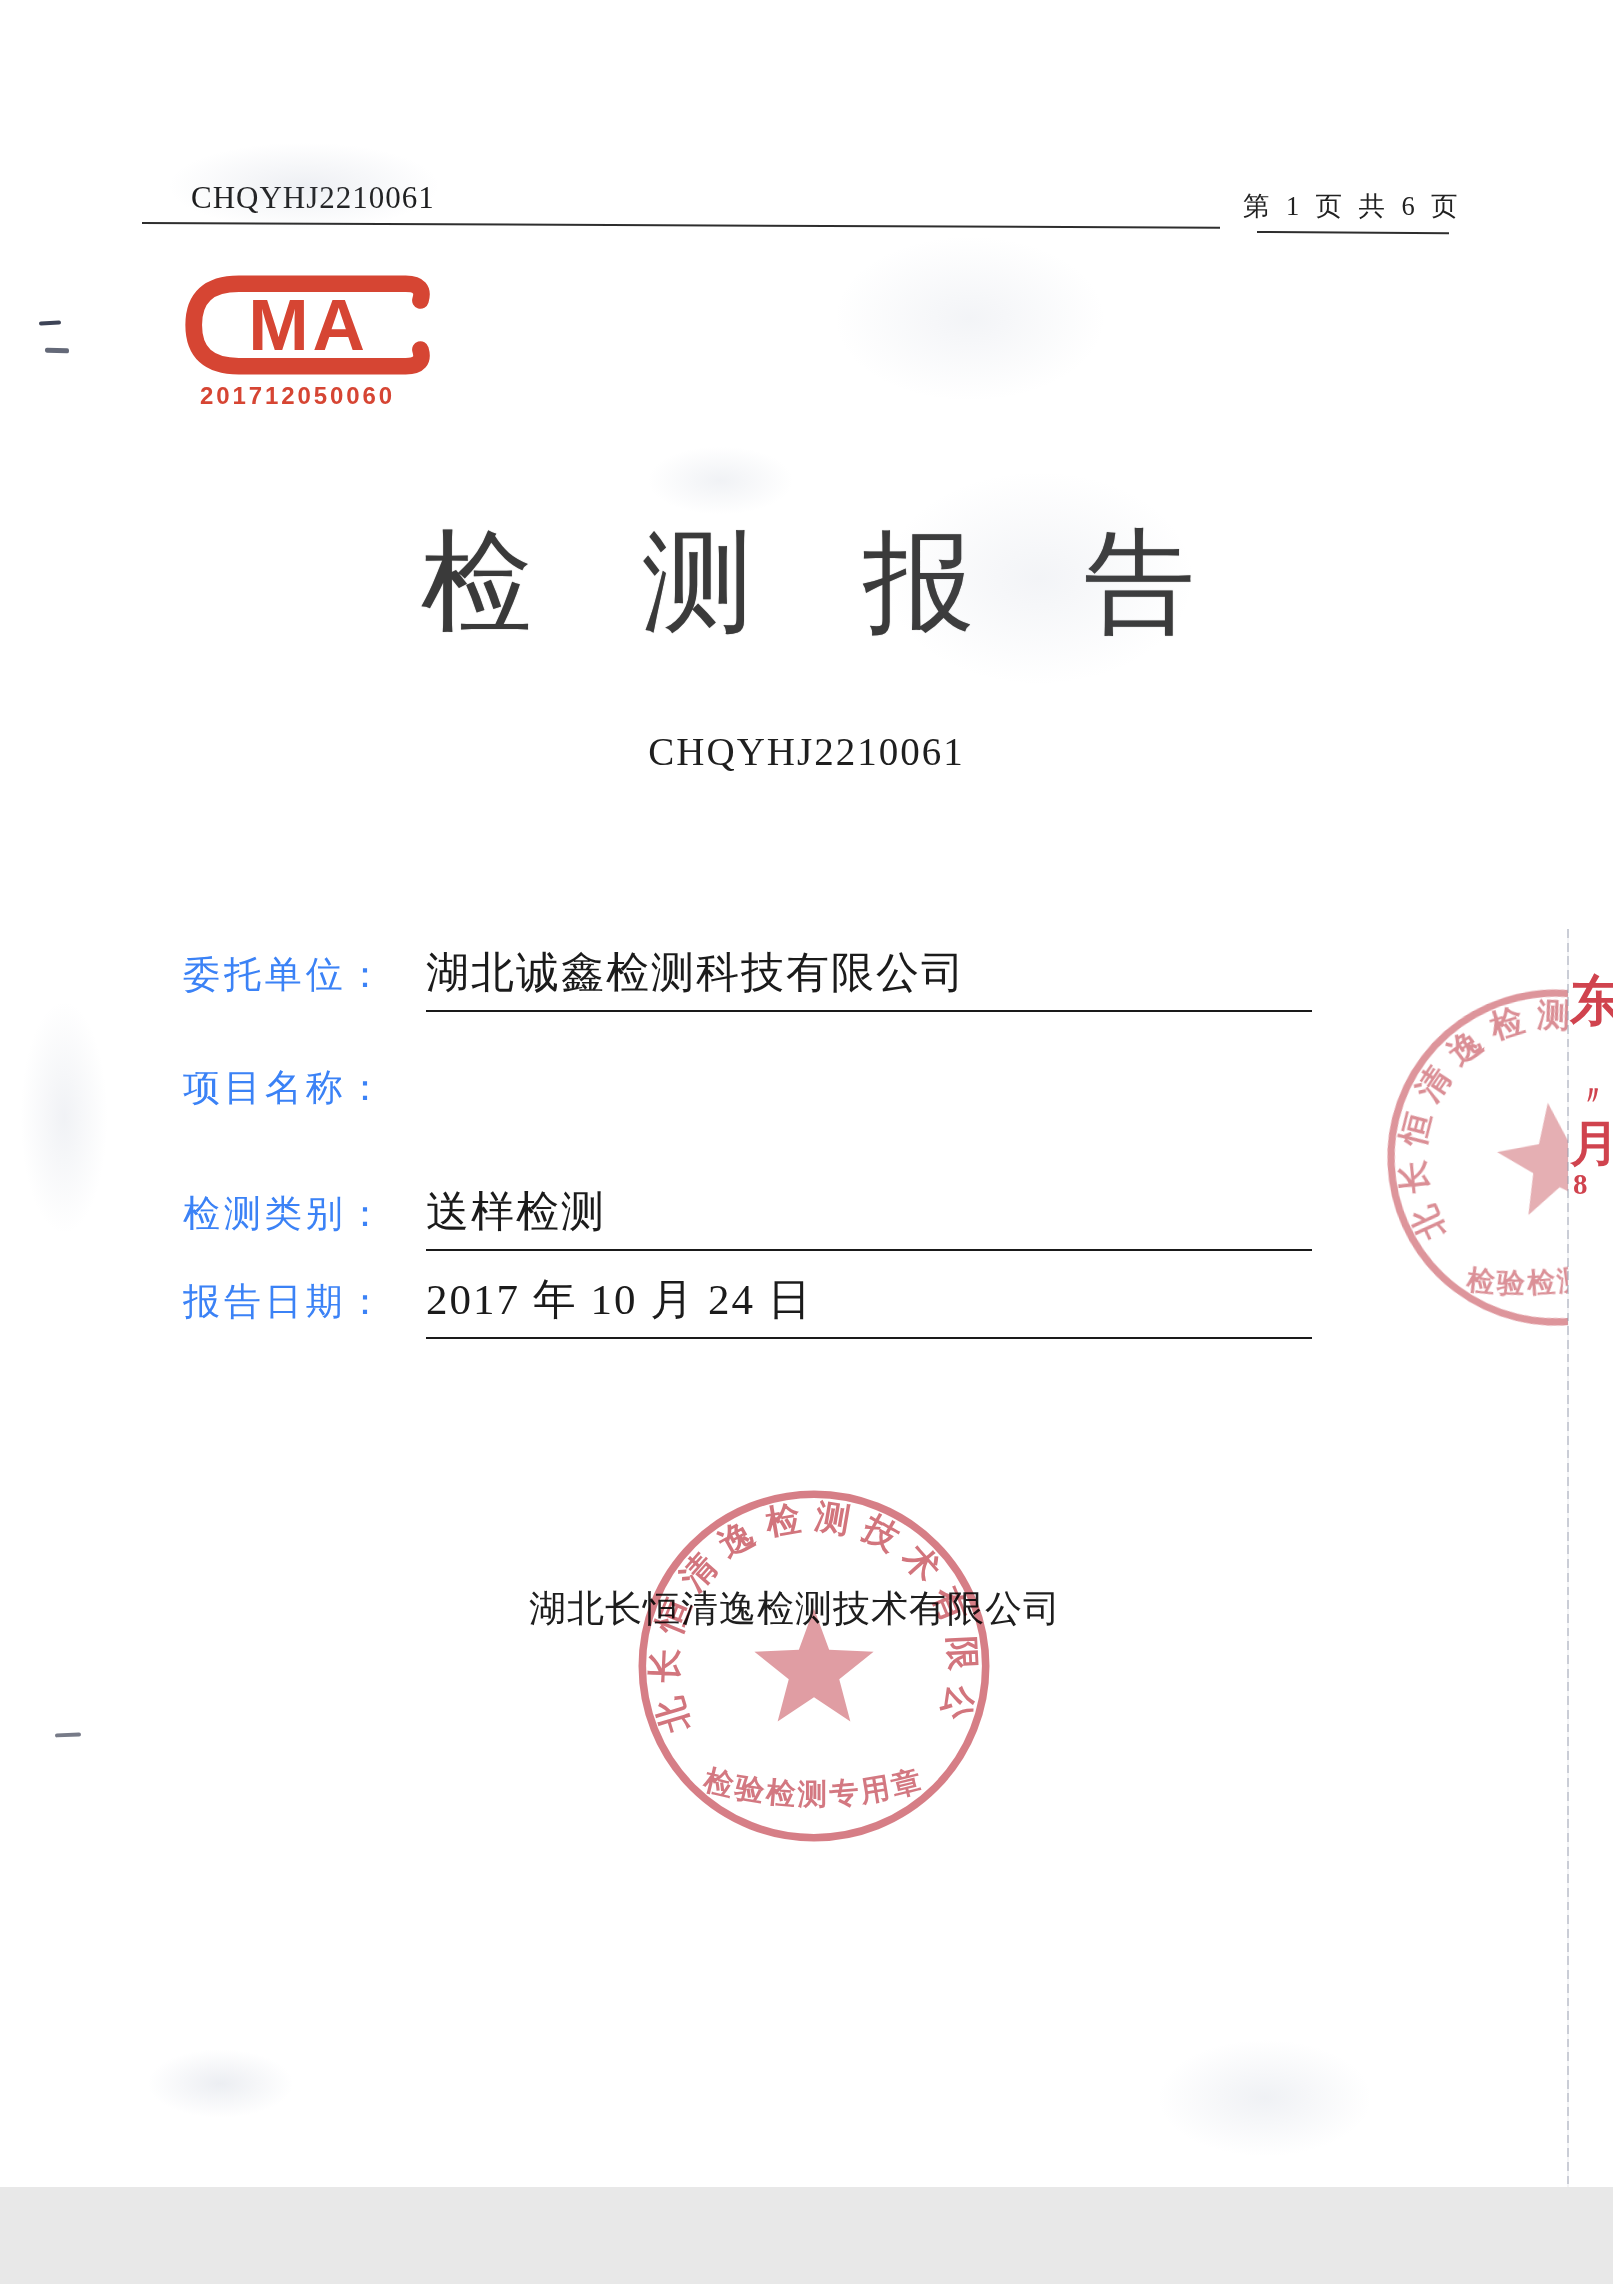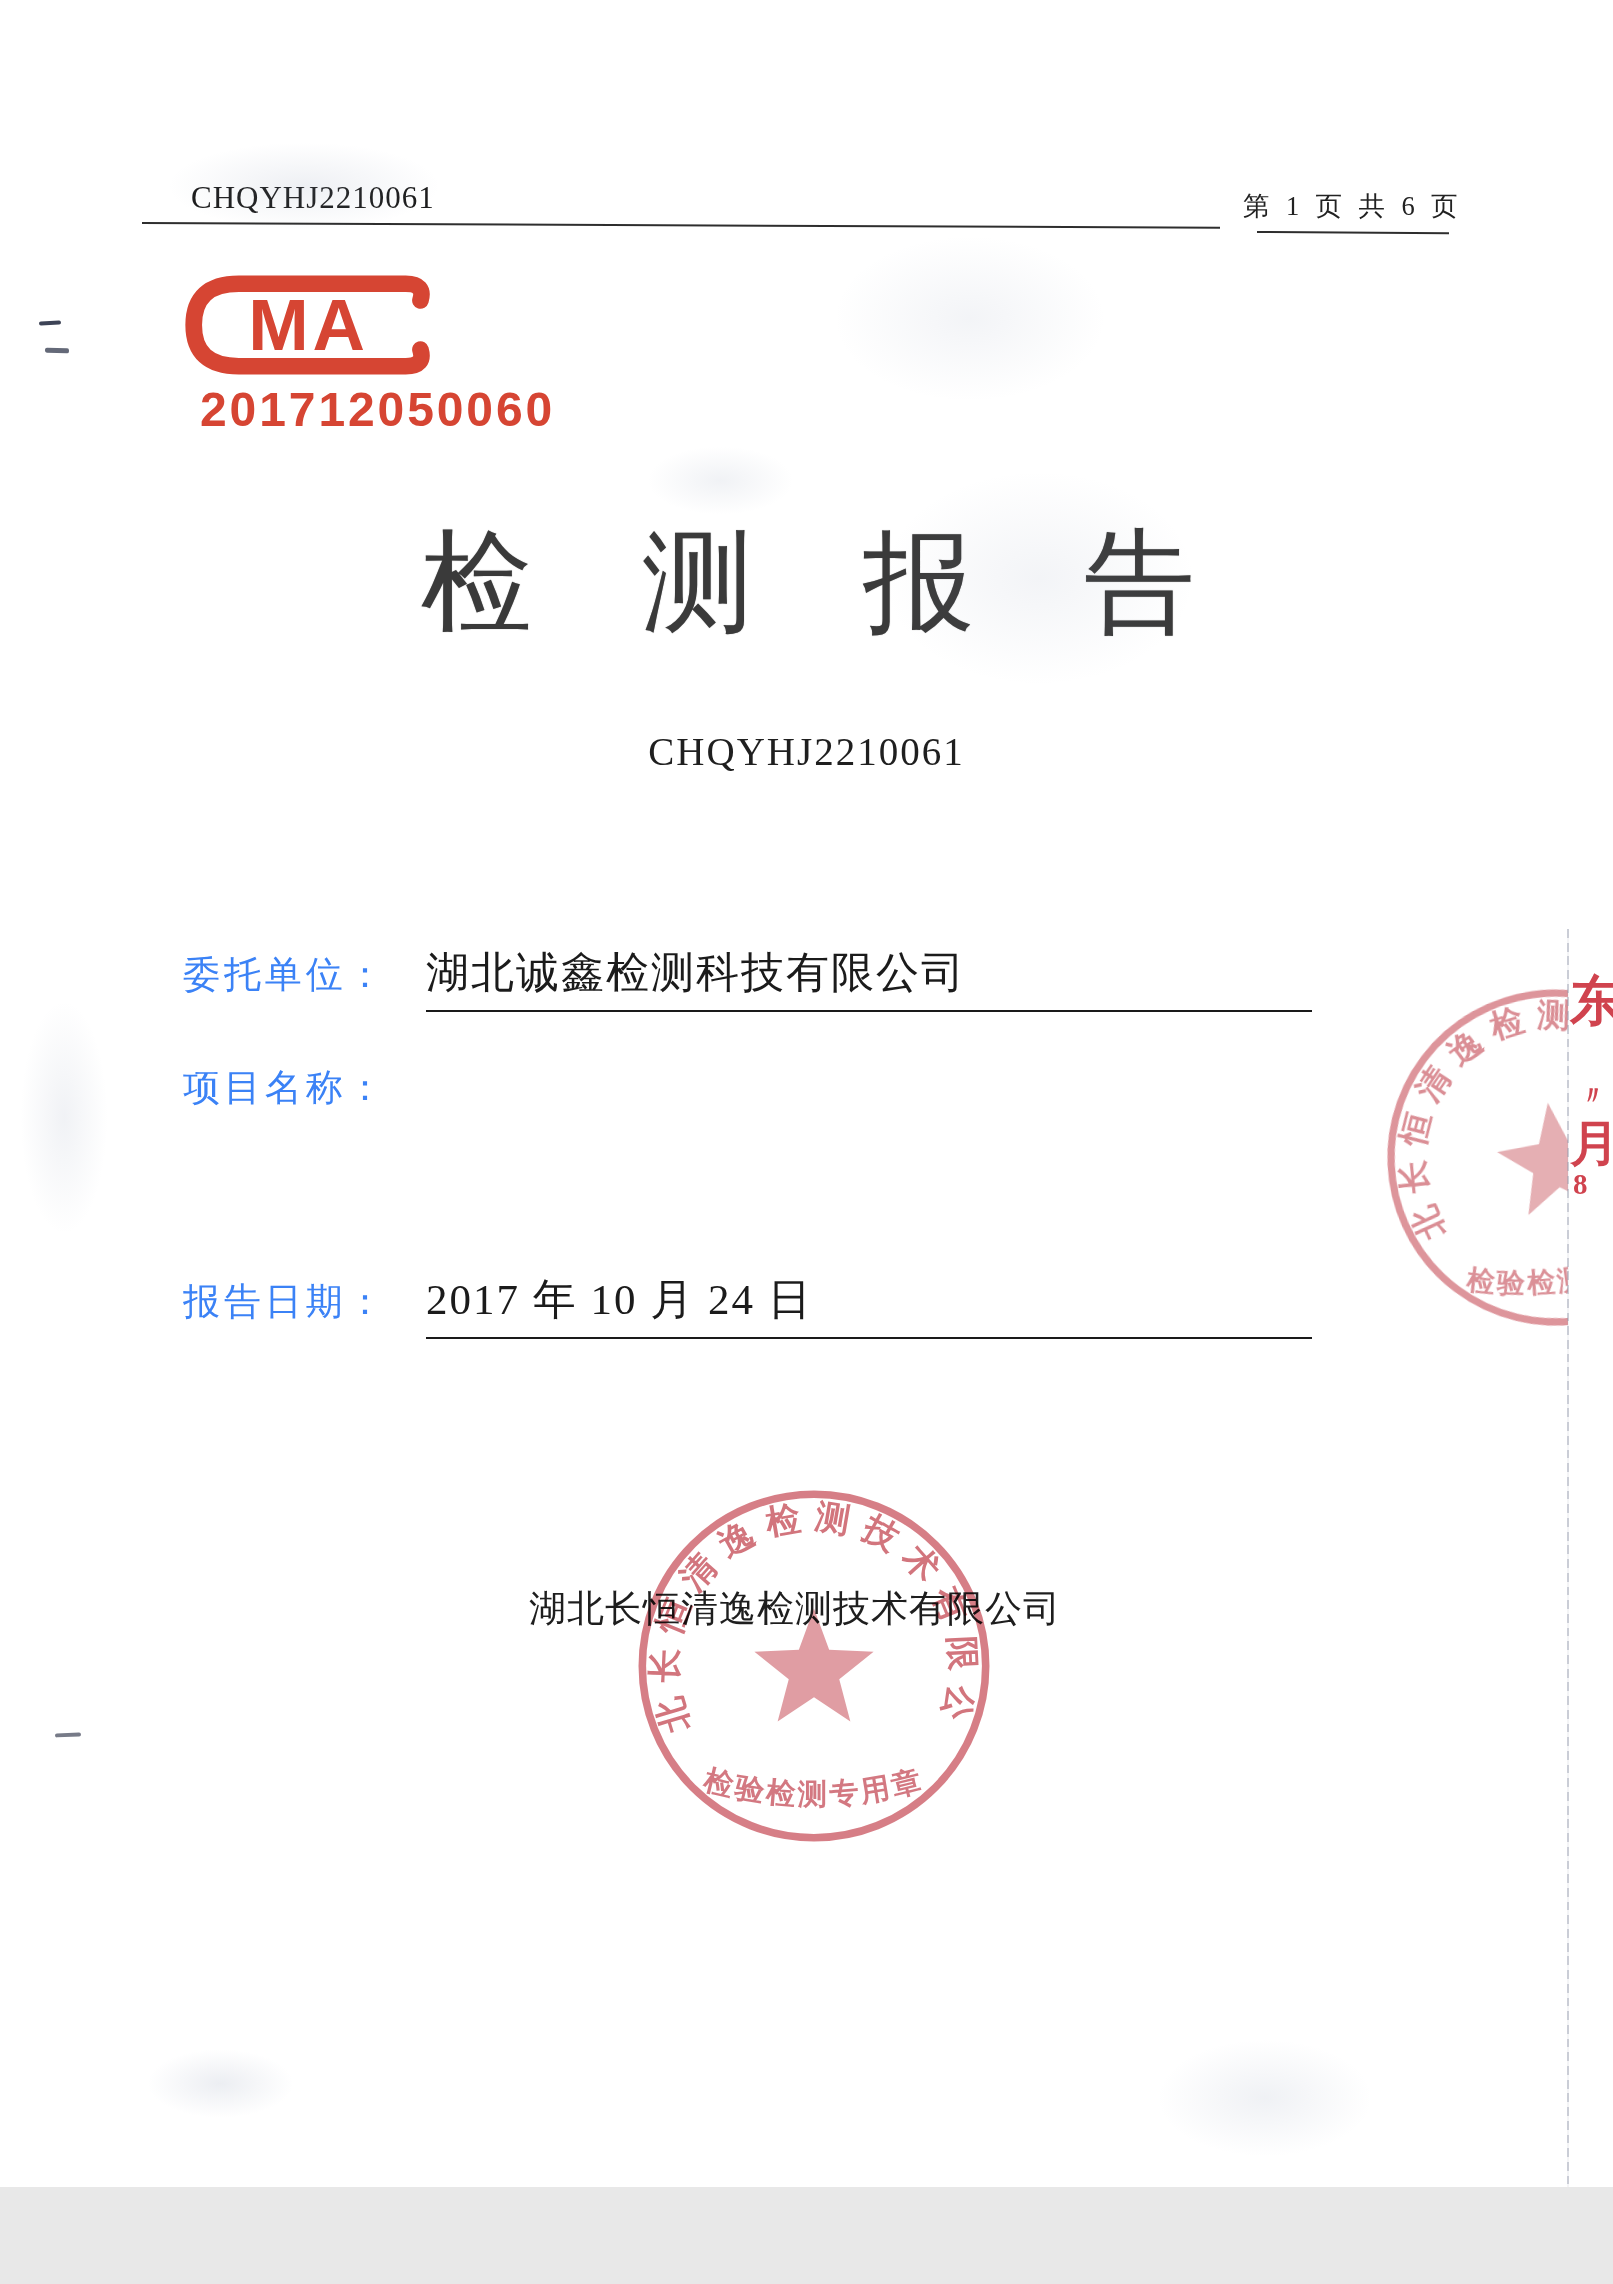--- a/index.html
+++ b/index.html
@@ -15,21 +15,21 @@
   .abs{position:absolute;}
 
   
   .hdr-no{left:191px;top:180px;font-size:31px;letter-spacing:1px;color:#1c1c1c;}
   .hdr-line-main{left:142px;top:222px;width:1078px;height:2px;background:#2e2e2e;transform:rotate(0.25deg);transform-origin:left center;}
   .hdr-page{left:1243px;top:188px;font-size:26.5px;letter-spacing:4.9px;color:#222;}
   .hdr-line-right{left:1257px;top:231px;width:192px;height:2px;background:#2e2e2e;transform:rotate(0.4deg);transform-origin:left center;}
 
   
   .cma-svg{left:178px;top:265px;}
-  .cma-num{left:200px;top:382px;font-family:"Liberation Sans","DejaVu Sans",sans-serif;font-weight:bold;font-size:48px;letter-spacing:2.9px;color:#d64533;}
+  .cma-num{left:200px;top:382px;font-family:"Liberation Sans","DejaVu Sans",sans-serif;font-weight:bold;font-size:24px;letter-spacing:2.9px;color:#d64533;}
 
   
   .doc-title{left:421px;top:508px;font-size:111px;letter-spacing:110px;white-space:nowrap;color:#3a3a3a;text-shadow:0 0 1px rgba(58,58,58,.55);}
   .report-number{left:0;top:729px;width:1613px;text-align:center;font-size:39px;letter-spacing:2px;color:#1f1f1f;}
 
   
   .frow{left:183px;width:1129px;display:flex;align-items:baseline;}
   .frow .lab{flex:0 0 243px;font-size:37px;letter-spacing:3.9px;color:#3b82f6;white-space:nowrap;}
   .frow .val{flex:1 1 auto;font-size:43px;letter-spacing:2px;color:#1b1b1b;border-bottom:2px solid #1a1a1a;padding-bottom:7.8px;white-space:nowrap;}
   .frow1{top:944px;}
@@ -97,20 +97,24 @@
 
   <div class="abs report-number">CHQYHJ2210061</div>
 
   <div class="abs frow frow1">
     <span class="lab">委托单位：</span>
     <span class="val">湖北诚鑫检测科技有限公司</span>
   </div>
   <div class="abs frow frow2">
     <span class="lab">项目名称：</span>
   </div>
+  <div class="abs frow frow3">
+    <span class="lab">检测类别：</span>
+    <span class="val">送样检测</span>
+  </div>
   <div class="abs frow frow4">
     <span class="lab">报告日期：</span>
     <span class="val">2017 年 10 月 24 日</span>
   </div>
 
   <div class="abs company">湖北长恒清逸检测技术有限公司</div>
 
   <svg class="abs stamp stamp-bottom" viewBox="0 0 400 400">
     <circle class="seal-ring" cx="200" cy="200" r="170"></circle>
     <path id="ringPath1" d="M 82 268 A 136 136 0 1 1 318 268" fill="none"></path>

